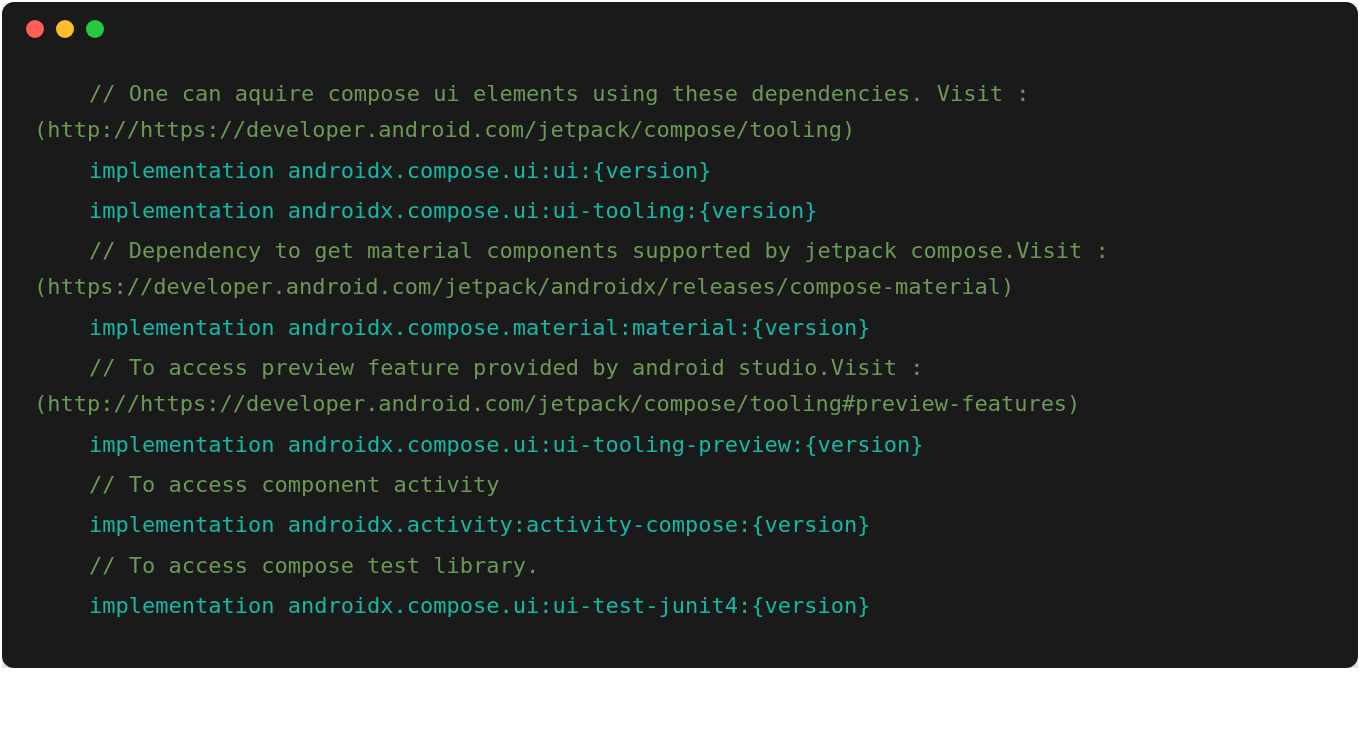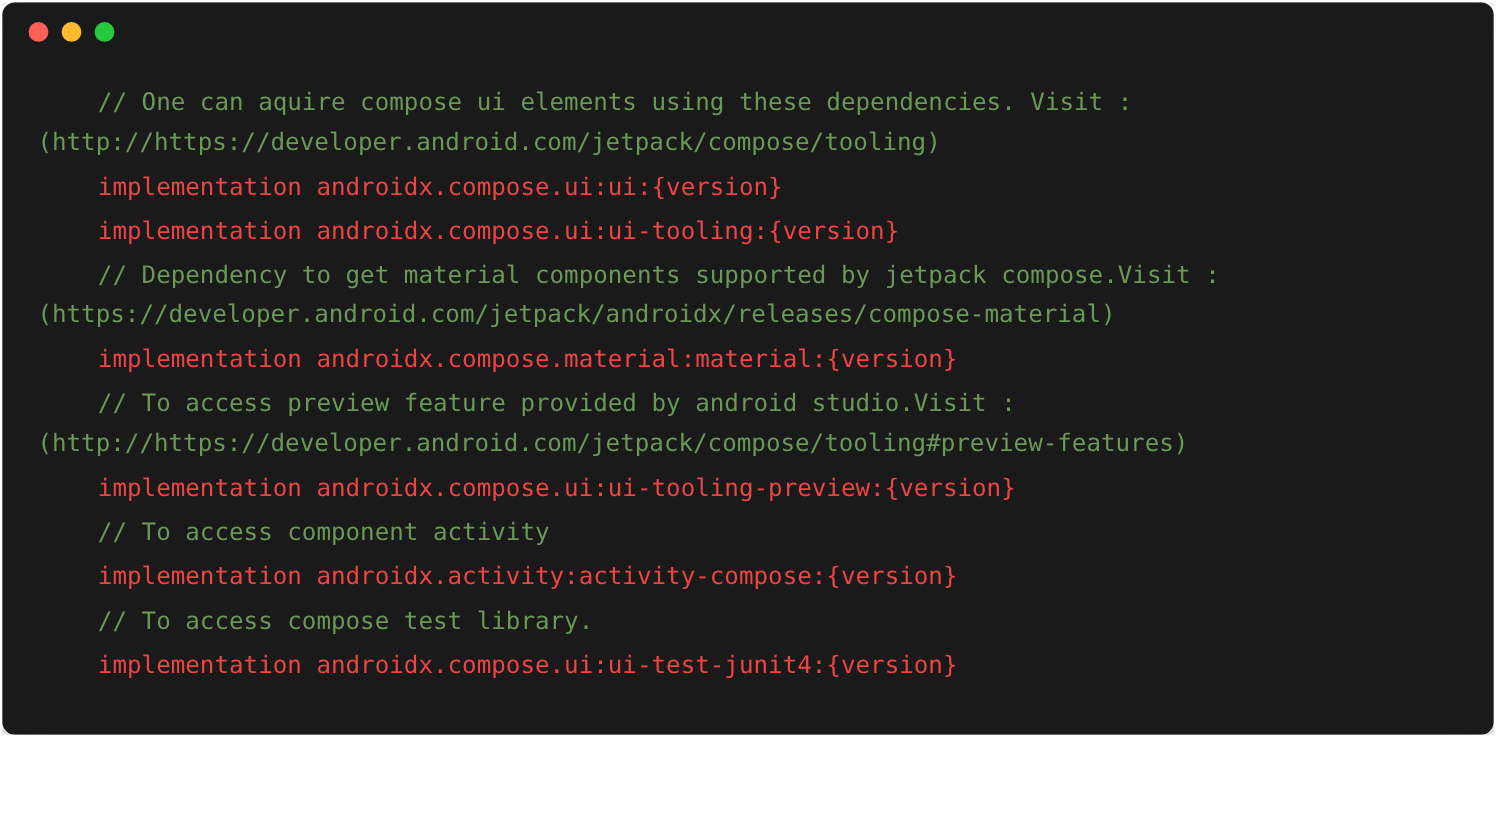--- a/index.html
+++ b/index.html
@@ -35,21 +35,21 @@
     .tl-max { background: #27c93f; }
     .code-area {
       padding: 20px 28px 40px 28px;
       font-size: 22px;
       line-height: 1.65;
       color: #d4d4d4;
       white-space: pre-wrap;
       word-break: break-word;
     }
     .comment { color: #6a9955; }
-    .plain { color: #ef4444; }
+    .plain { color: #14b8a6; }
     .indent { display:inline-block; width: 4ch; }
   </style>
 </head>
 <body>
 
 <div class="window">
   <div class="titlebar">
     <div class="traffic-light tl-close"></div>
     <div class="traffic-light tl-min"></div>
     <div class="traffic-light tl-max"></div>

